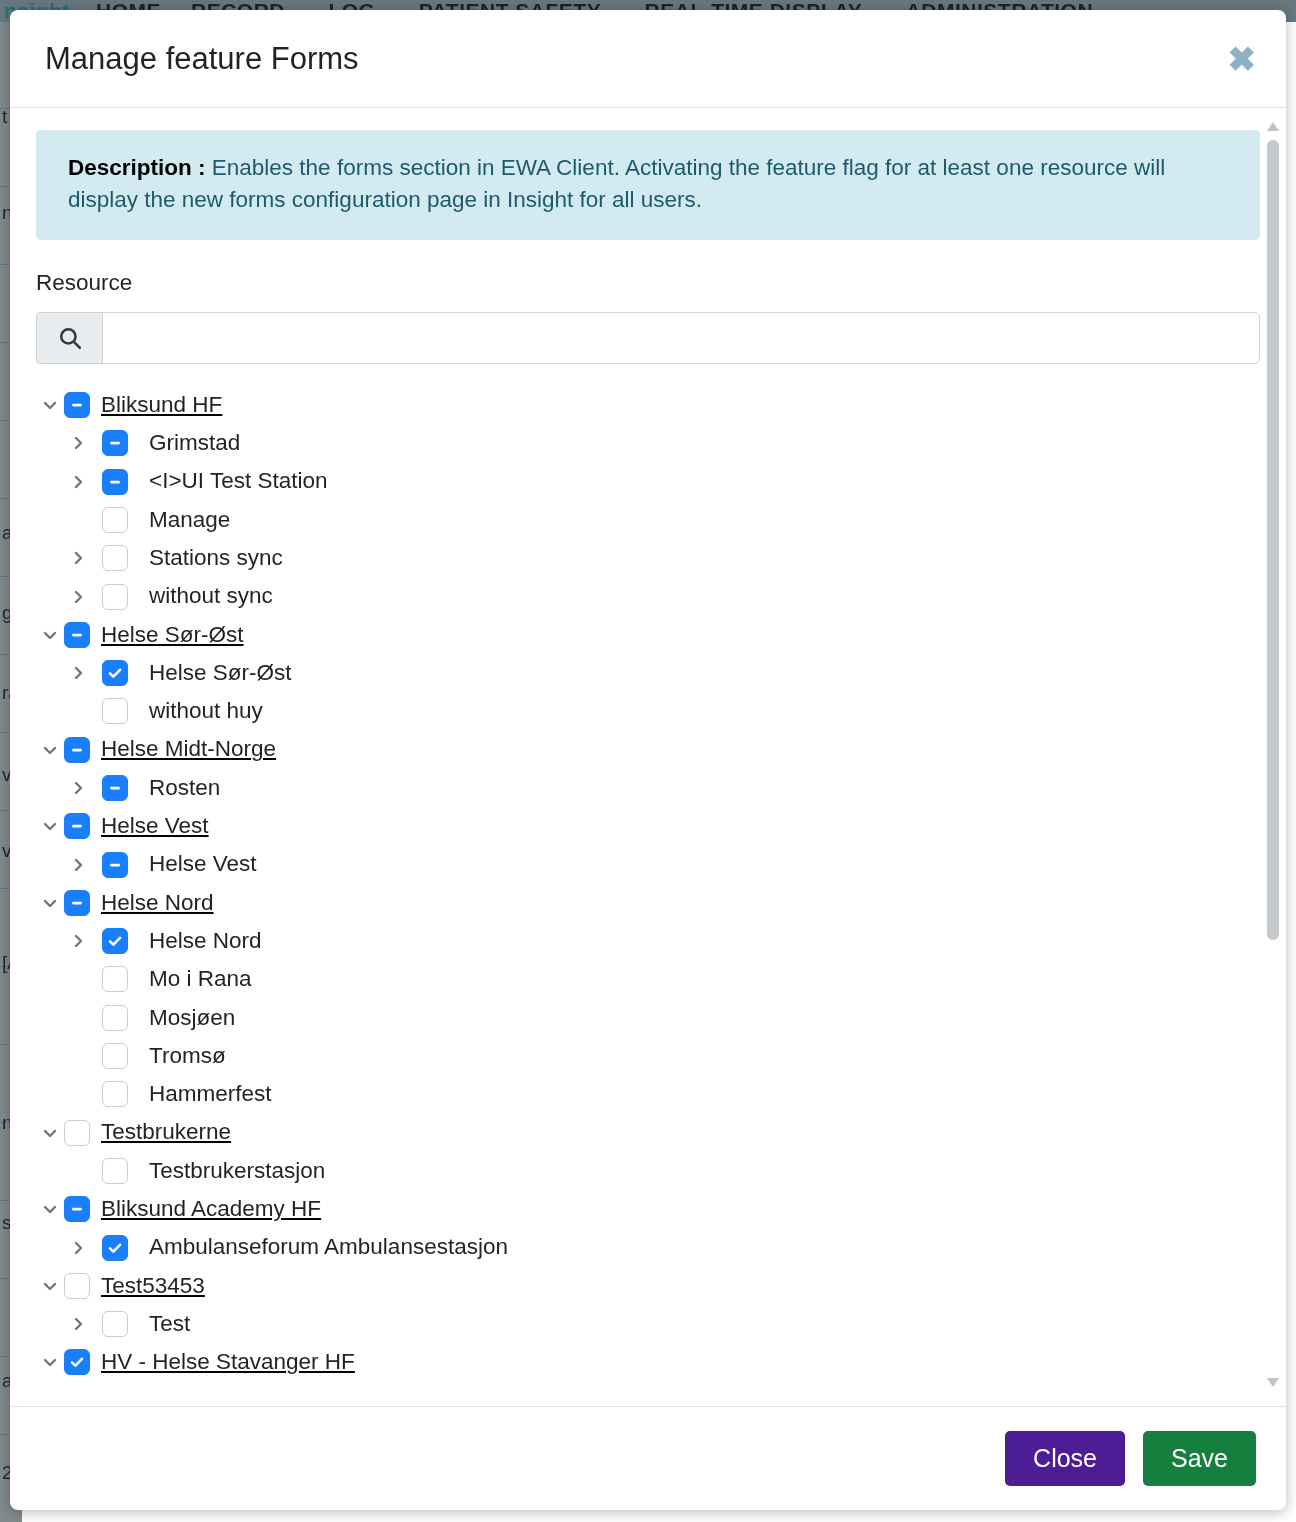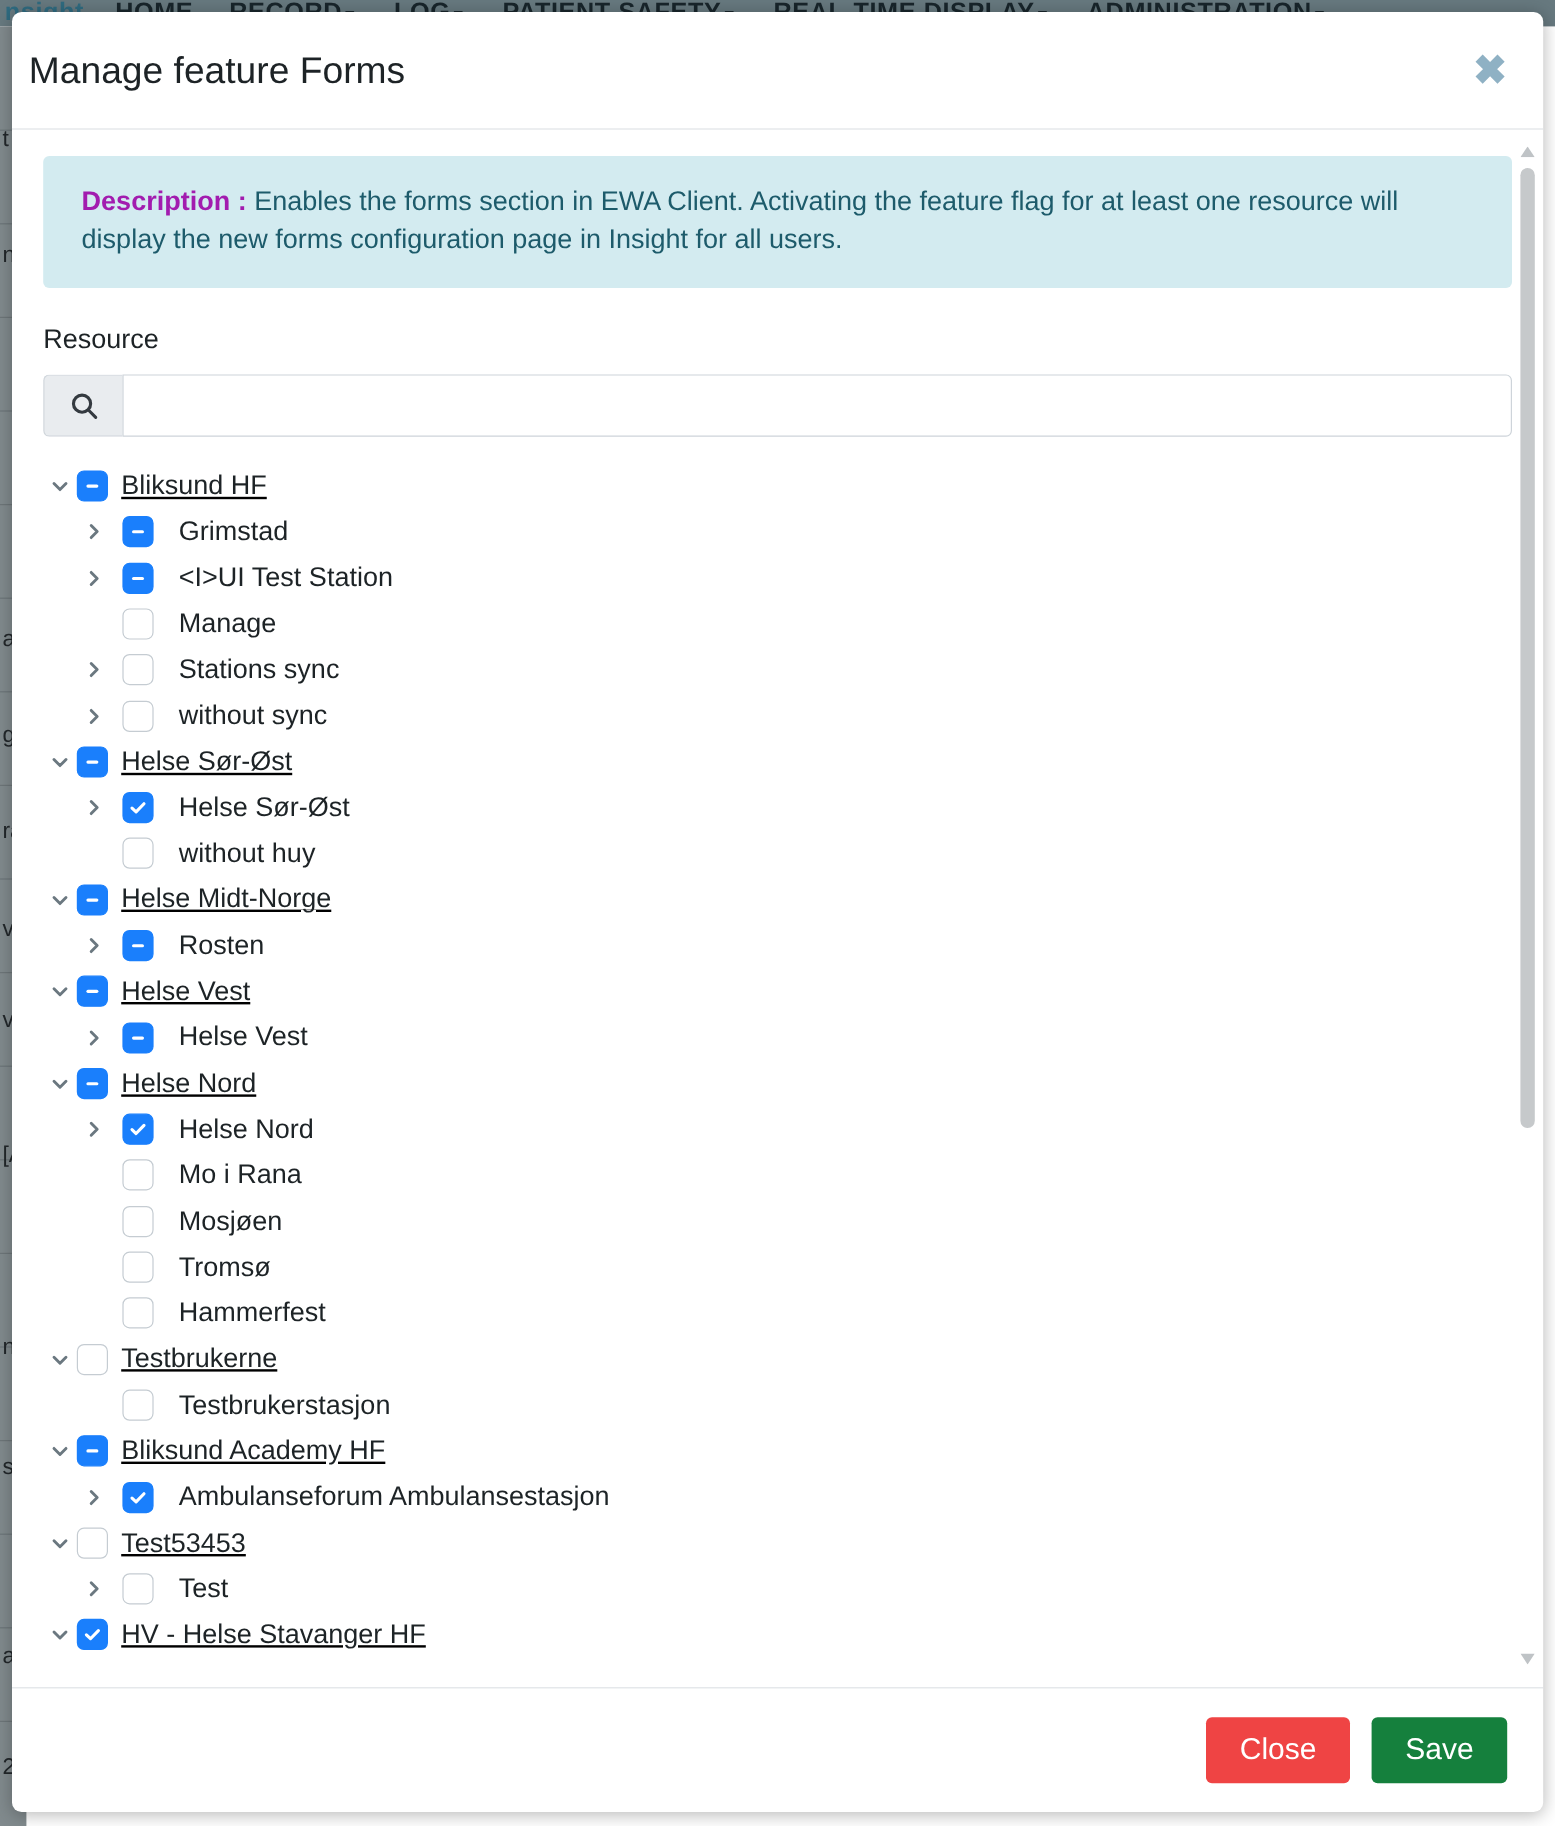--- a/index.html
+++ b/index.html
@@ -59,21 +59,21 @@
     display: flex;
     flex-direction: column;
     overflow: hidden;
   }
 
   .modal-header {
     height: 98px;
     flex: 0 0 98px;
     border-bottom: 1px solid #dfe3e6;
     display: flex; align-items: center;
-    padding: 0 30px 0 14px;
+    padding: 0 30px 0 35px;
     position: relative;
   }
   .modal-title {
     font-size: 31px;
     color: #1d2326;
     font-weight: 400;
   }
   .modal-close {
     position: absolute;
     right: 30px; top: 50%;
@@ -102,21 +102,21 @@
     background: #d3ebf0;
     border-radius: 5px;
     padding: 22px 30px 24px 32px;
     font-size: 22.5px;
     line-height: 1.42;
     color: #1d5b6b;
     margin-bottom: 30px;
   }
   .description-box .label {
     font-weight: 700;
-    color: #a21caf;
+    color: #000000;
   }
 
   .field-label {
     font-size: 22.5px;
     color: #1d2326;
     margin-bottom: 16px;
   }
 
   .search-row {
     display: flex;
@@ -223,21 +223,21 @@
   }
   .btn {
     font-size: 25px;
     color: #ffffff;
     border: none;
     border-radius: 5px;
     padding: 13px 28px;
     cursor: pointer;
     font-family: "Liberation Sans", sans-serif;
   }
-  .btn-close  { background: #ef4444; text-align: right; }
+  .btn-close  { background: #4c1d95; text-align: right; }
   .btn-save   { background: #15803d; }
 </style>
 </head>
 <body>
 
 <div id="page-backdrop">
   <div id="topnav">
     <span class="brand">nsight</span>
     <span class="navitem"><span>HOME</span></span>
     <span class="navitem"><span>RECORD</span><span class="caret">▼</span></span>

